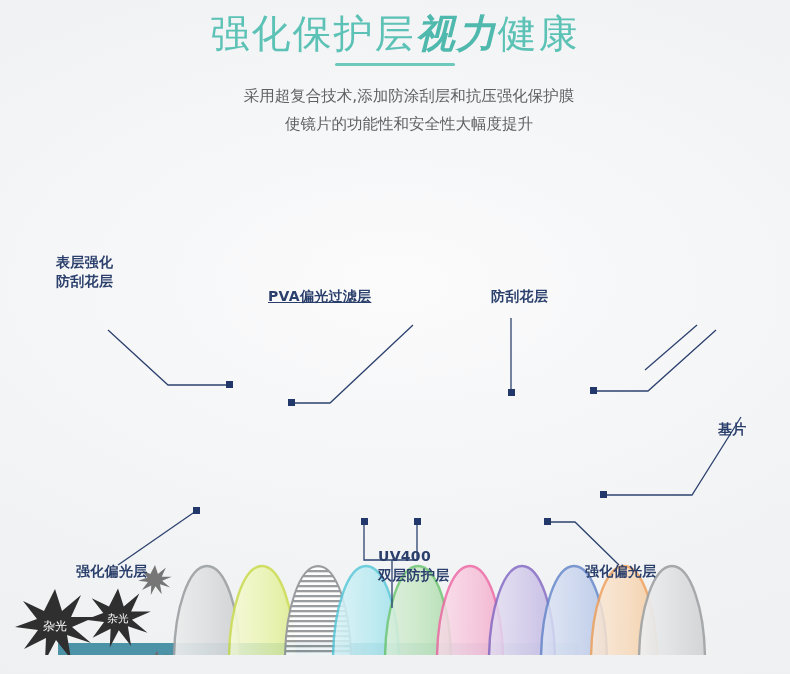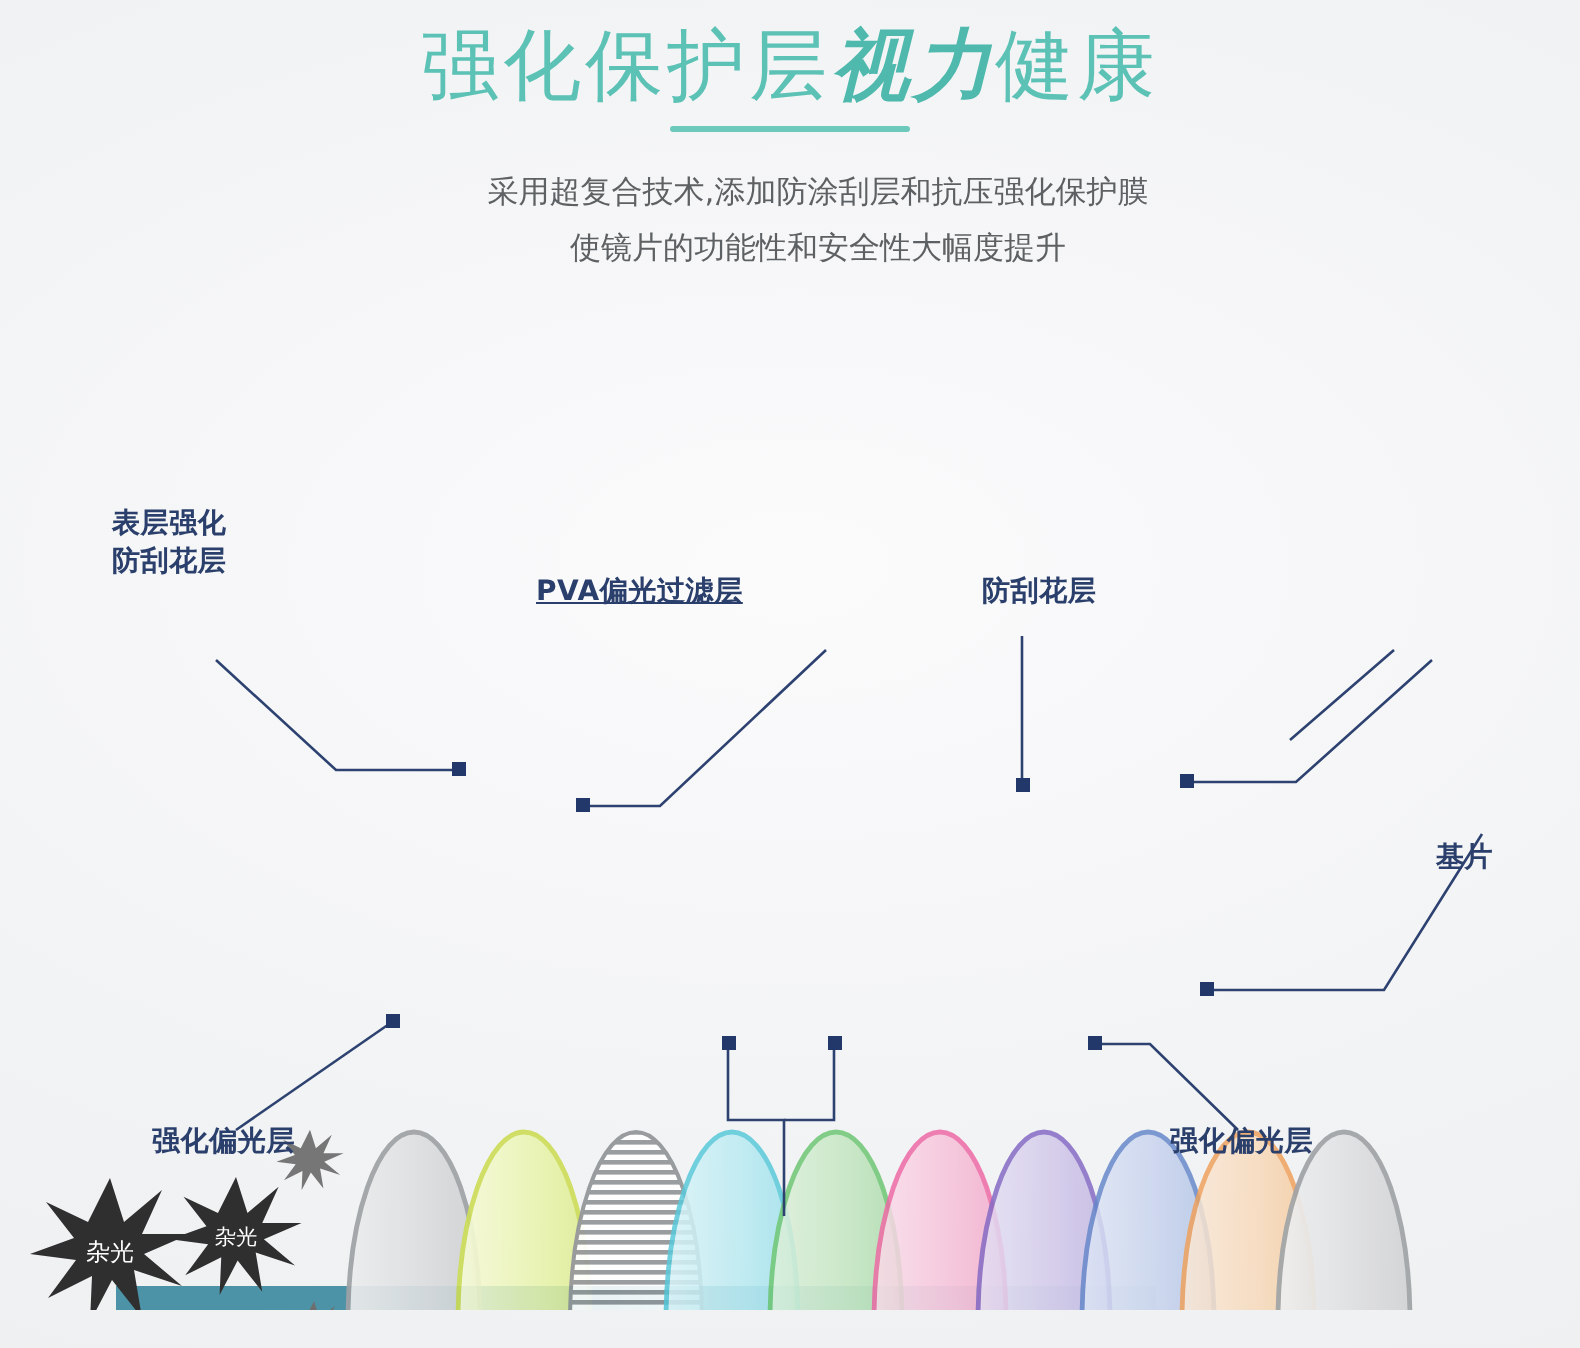--- a/index.html
+++ b/index.html
@@ -219,16 +219,18 @@
         <path d="M697,100 L645,145"></path>
       </g>
     </svg>
 
     <div class="lbl" style="left:56px;  top:28px;">表层强化
 防刮花层</div>
     <div class="lbl" style="left:268px; top:62px;text-decoration:underline;">PVA偏光过滤层</div>
     <div class="lbl" style="left:491px; top:62px;">防刮花层</div>
     <div class="lbl" style="left:718px; top:195px;">基片</div>
     <div class="lbl" style="left:76px;  top:337px;">强化偏光层</div>
+    <div class="lbl" style="left:378px; top:322px;">UV400
+双层防护层</div>
     <div class="lbl" style="left:585px; top:337px;">强化偏光层</div>
   </div>
 
 </div>
 
 </body></html>

